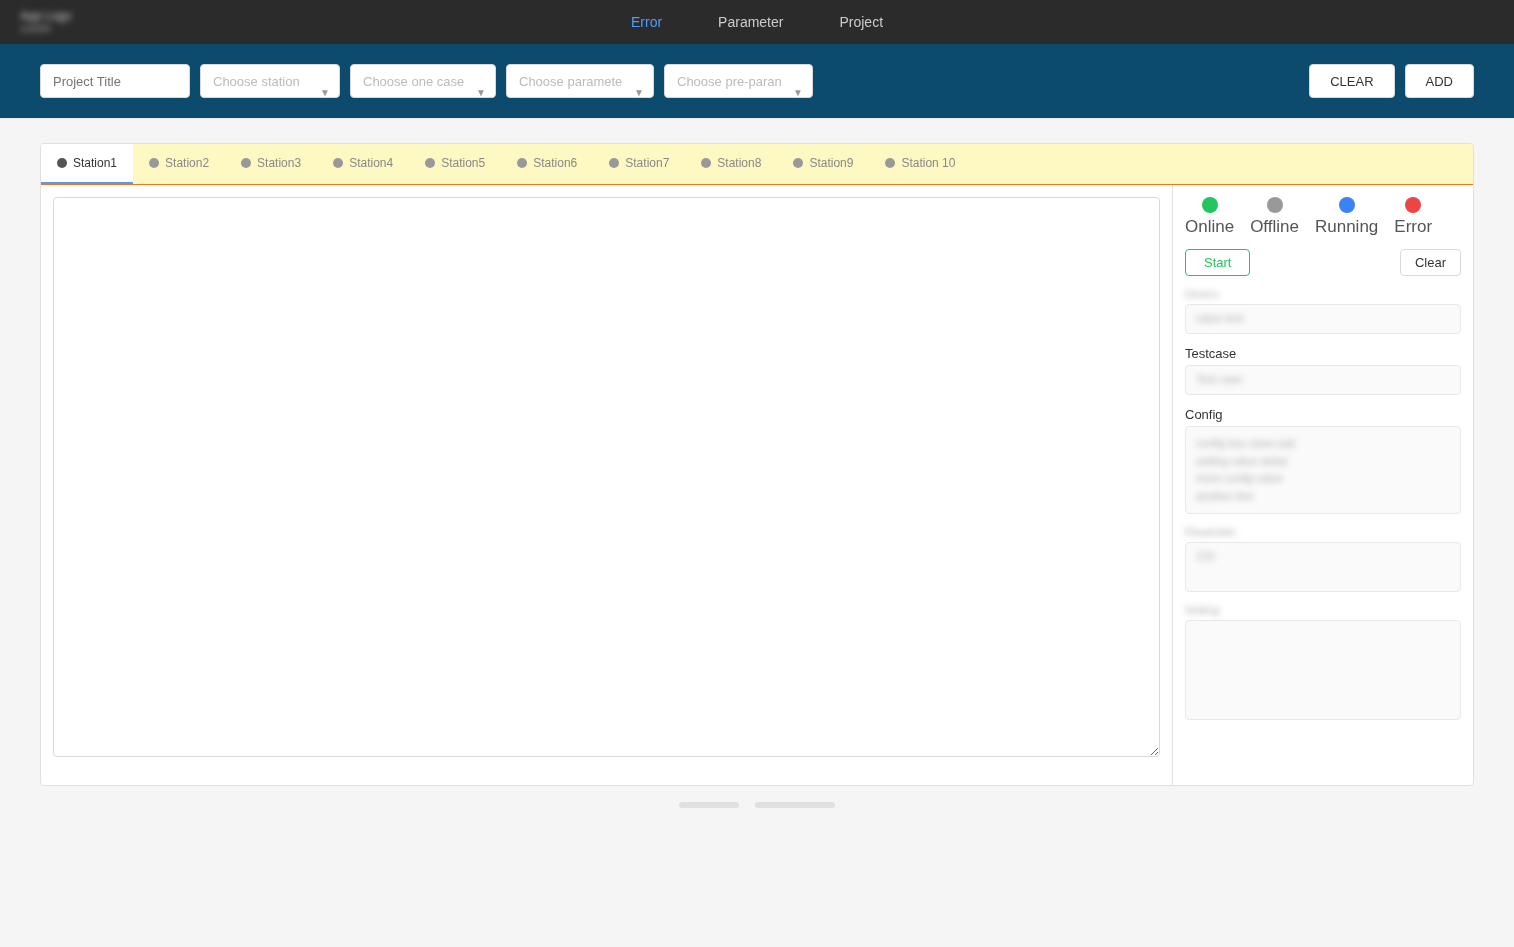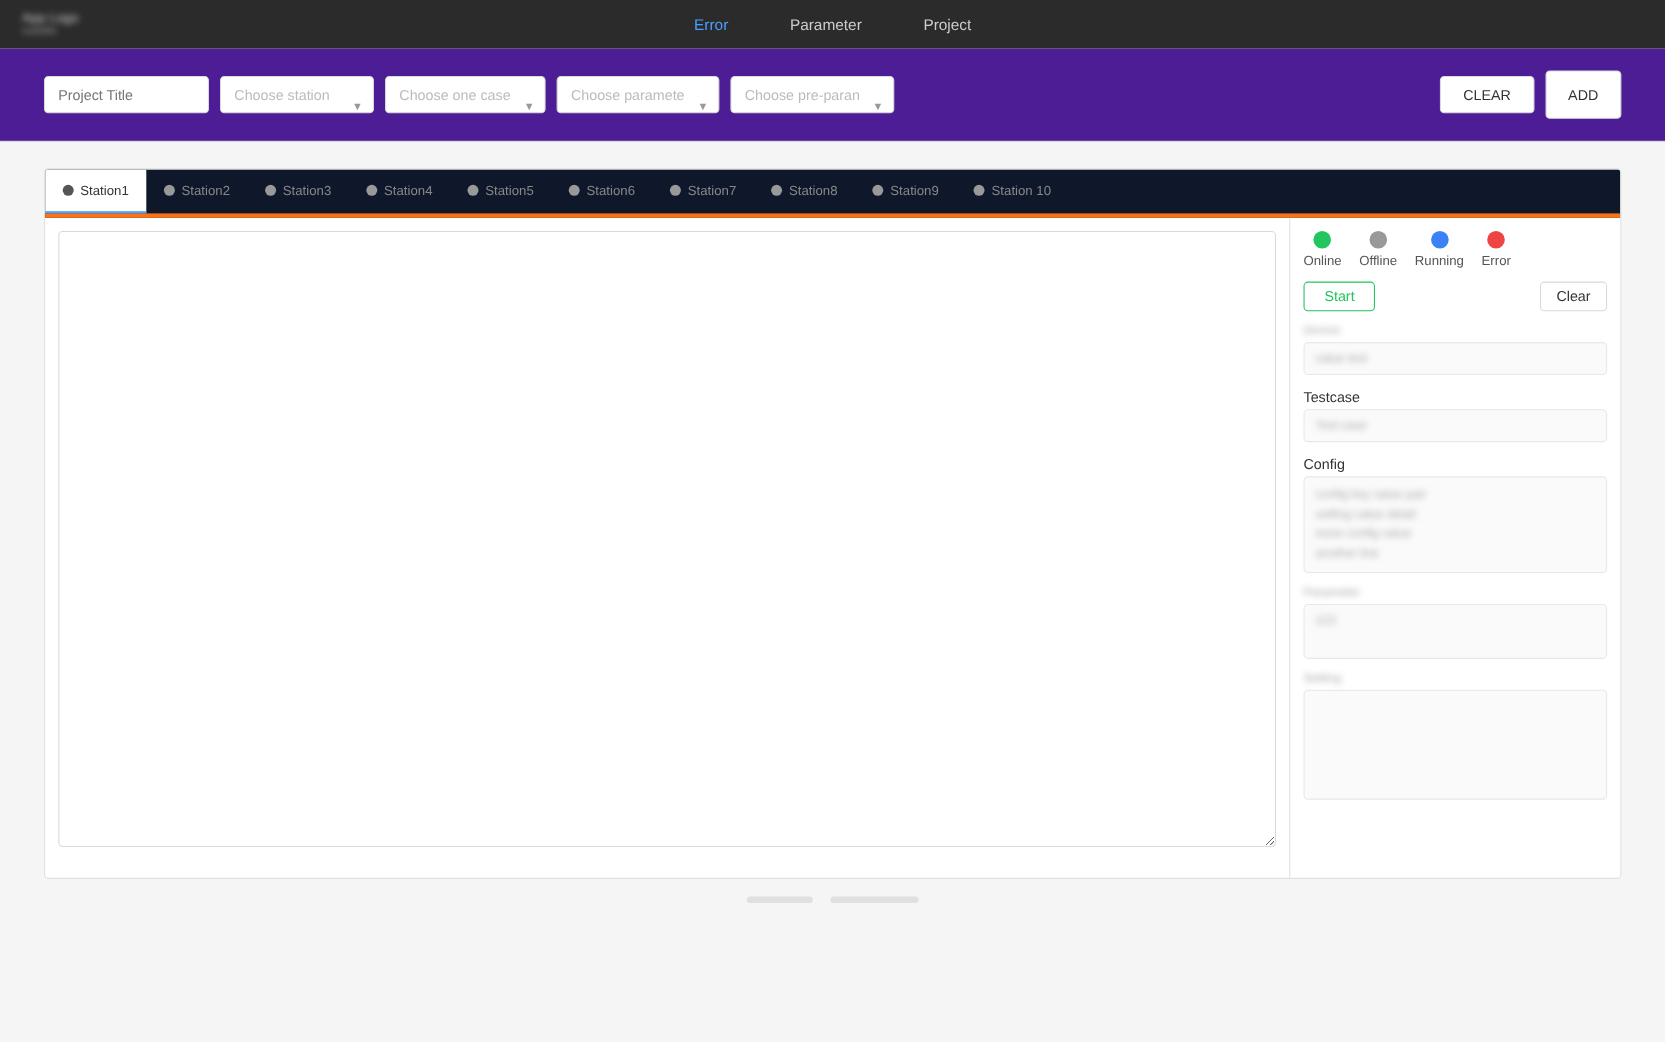--- a/index.html
+++ b/index.html
@@ -27,21 +27,21 @@
     .nav-item {
       color: #ccc;
       font-size: 14px;
       cursor: pointer;
       padding: 4px 8px;
     }
     .nav-item.active { color: #4a9eff; }
 
     
     .toolbar {
-      background: #4c1d95;
+      background: #0c4a6e;
       padding: 20px 40px;
       display: flex;
       align-items: center;
       gap: 10px;
       border-bottom: 1px solid #e8e8e8;
     }
     .toolbar input[type="text"] {
       border: 1px solid #d9d9d9;
       border-radius: 4px;
       padding: 6px 12px;
@@ -85,41 +85,41 @@
       height: 34px;
       color: #333;
     }
     .btn-add {
       border: 1px solid #d9d9d9;
       background: #fff;
       border-radius: 4px;
       padding: 6px 20px;
       font-size: 13px;
       cursor: pointer;
-      height: 44px;
+      height: 34px;
       color: #333;
     }
 
     
     .main-content {
       padding: 24px 40px;
     }
     .panel {
       border: 1px solid #e0e0e0;
       border-radius: 4px;
       background: #fff;
       overflow: hidden;
     }
 
     
     .station-tabs {
       display: flex;
-      border-bottom: 4px solid #f97316;
+      border-bottom: 1px solid #f97316;
       overflow-x: auto;
-      background: #0f172a;
+      background: #fef9c3;
     }
     .station-tab {
       display: flex;
       align-items: center;
       gap: 6px;
       padding: 12px 16px;
       font-size: 12px;
       color: #888;
       cursor: pointer;
       white-space: nowrap;
@@ -188,21 +188,21 @@
     .status-dot {
       width: 16px;
       height: 16px;
       border-radius: 50%;
     }
     .status-dot.online { background: #22c55e; }
     .status-dot.offline { background: #999; }
     .status-dot.running { background: #3b82f6; }
     .status-dot.error { background: #ef4444; }
     .status-label {
-      font-size: 12px;
+      font-size: 17px;
       color: #555;
     }
 
     
     .action-row {
       display: flex;
       justify-content: space-between;
       align-items: flex-start;
     }
     .btn-start {

